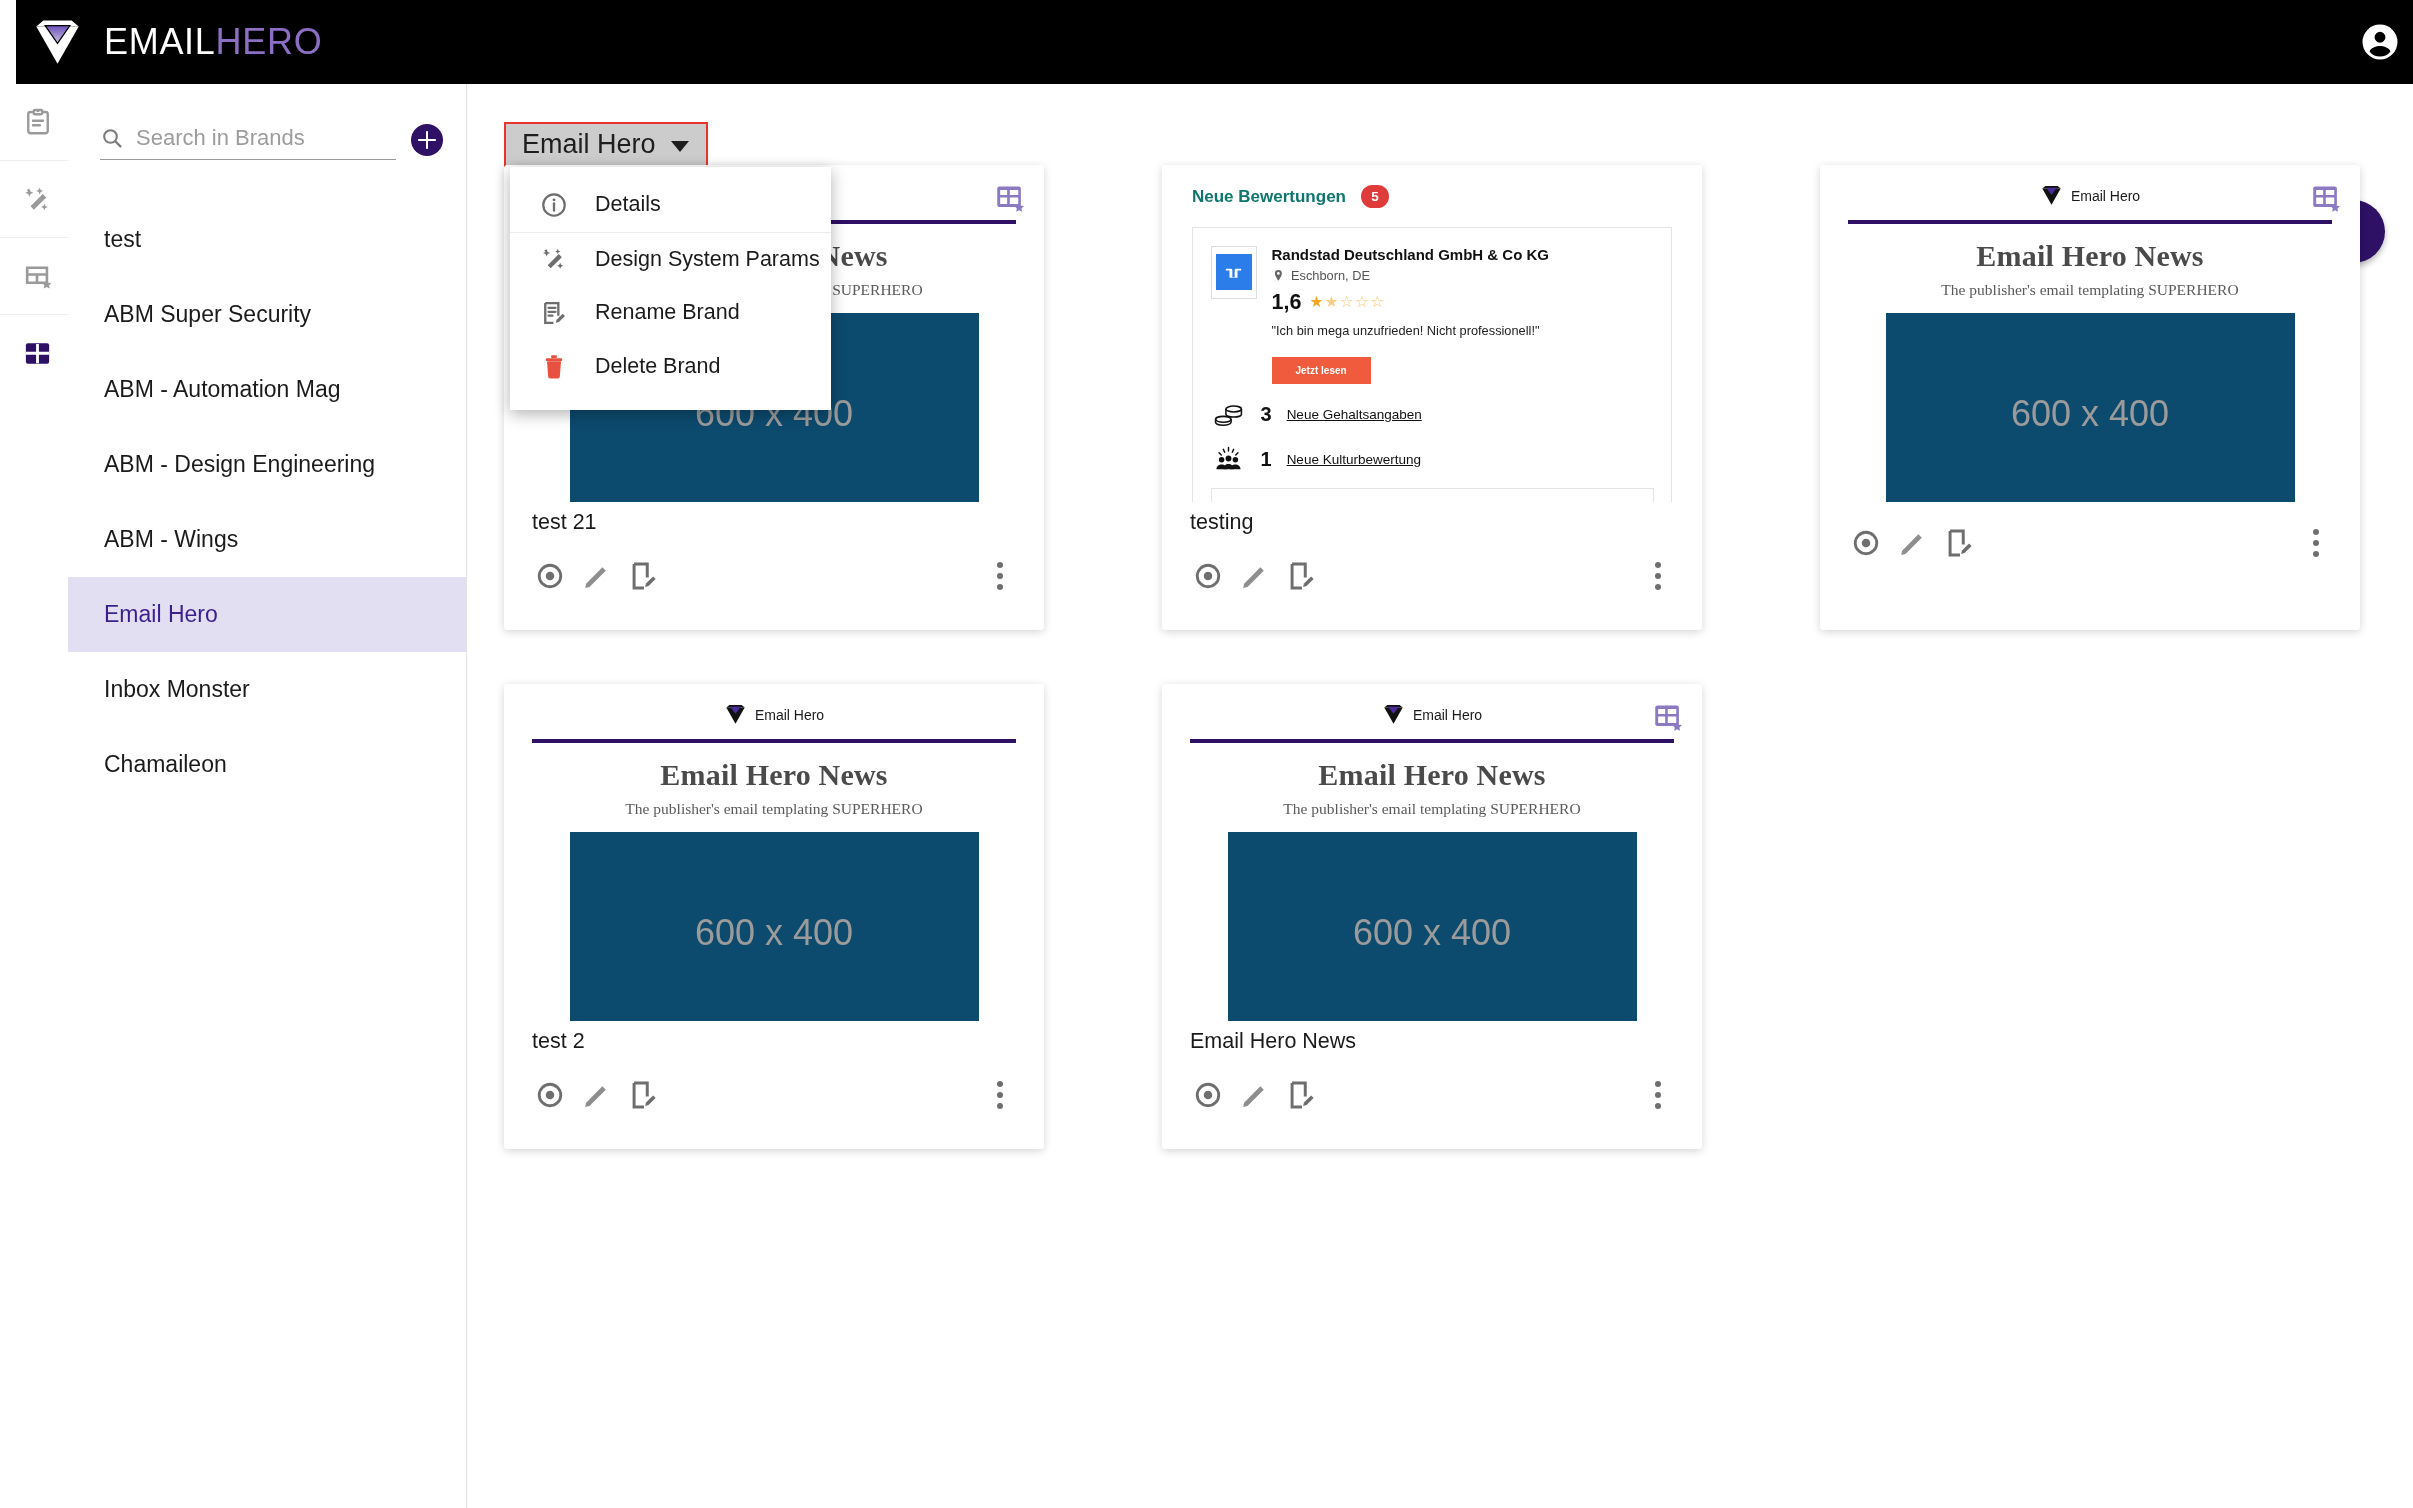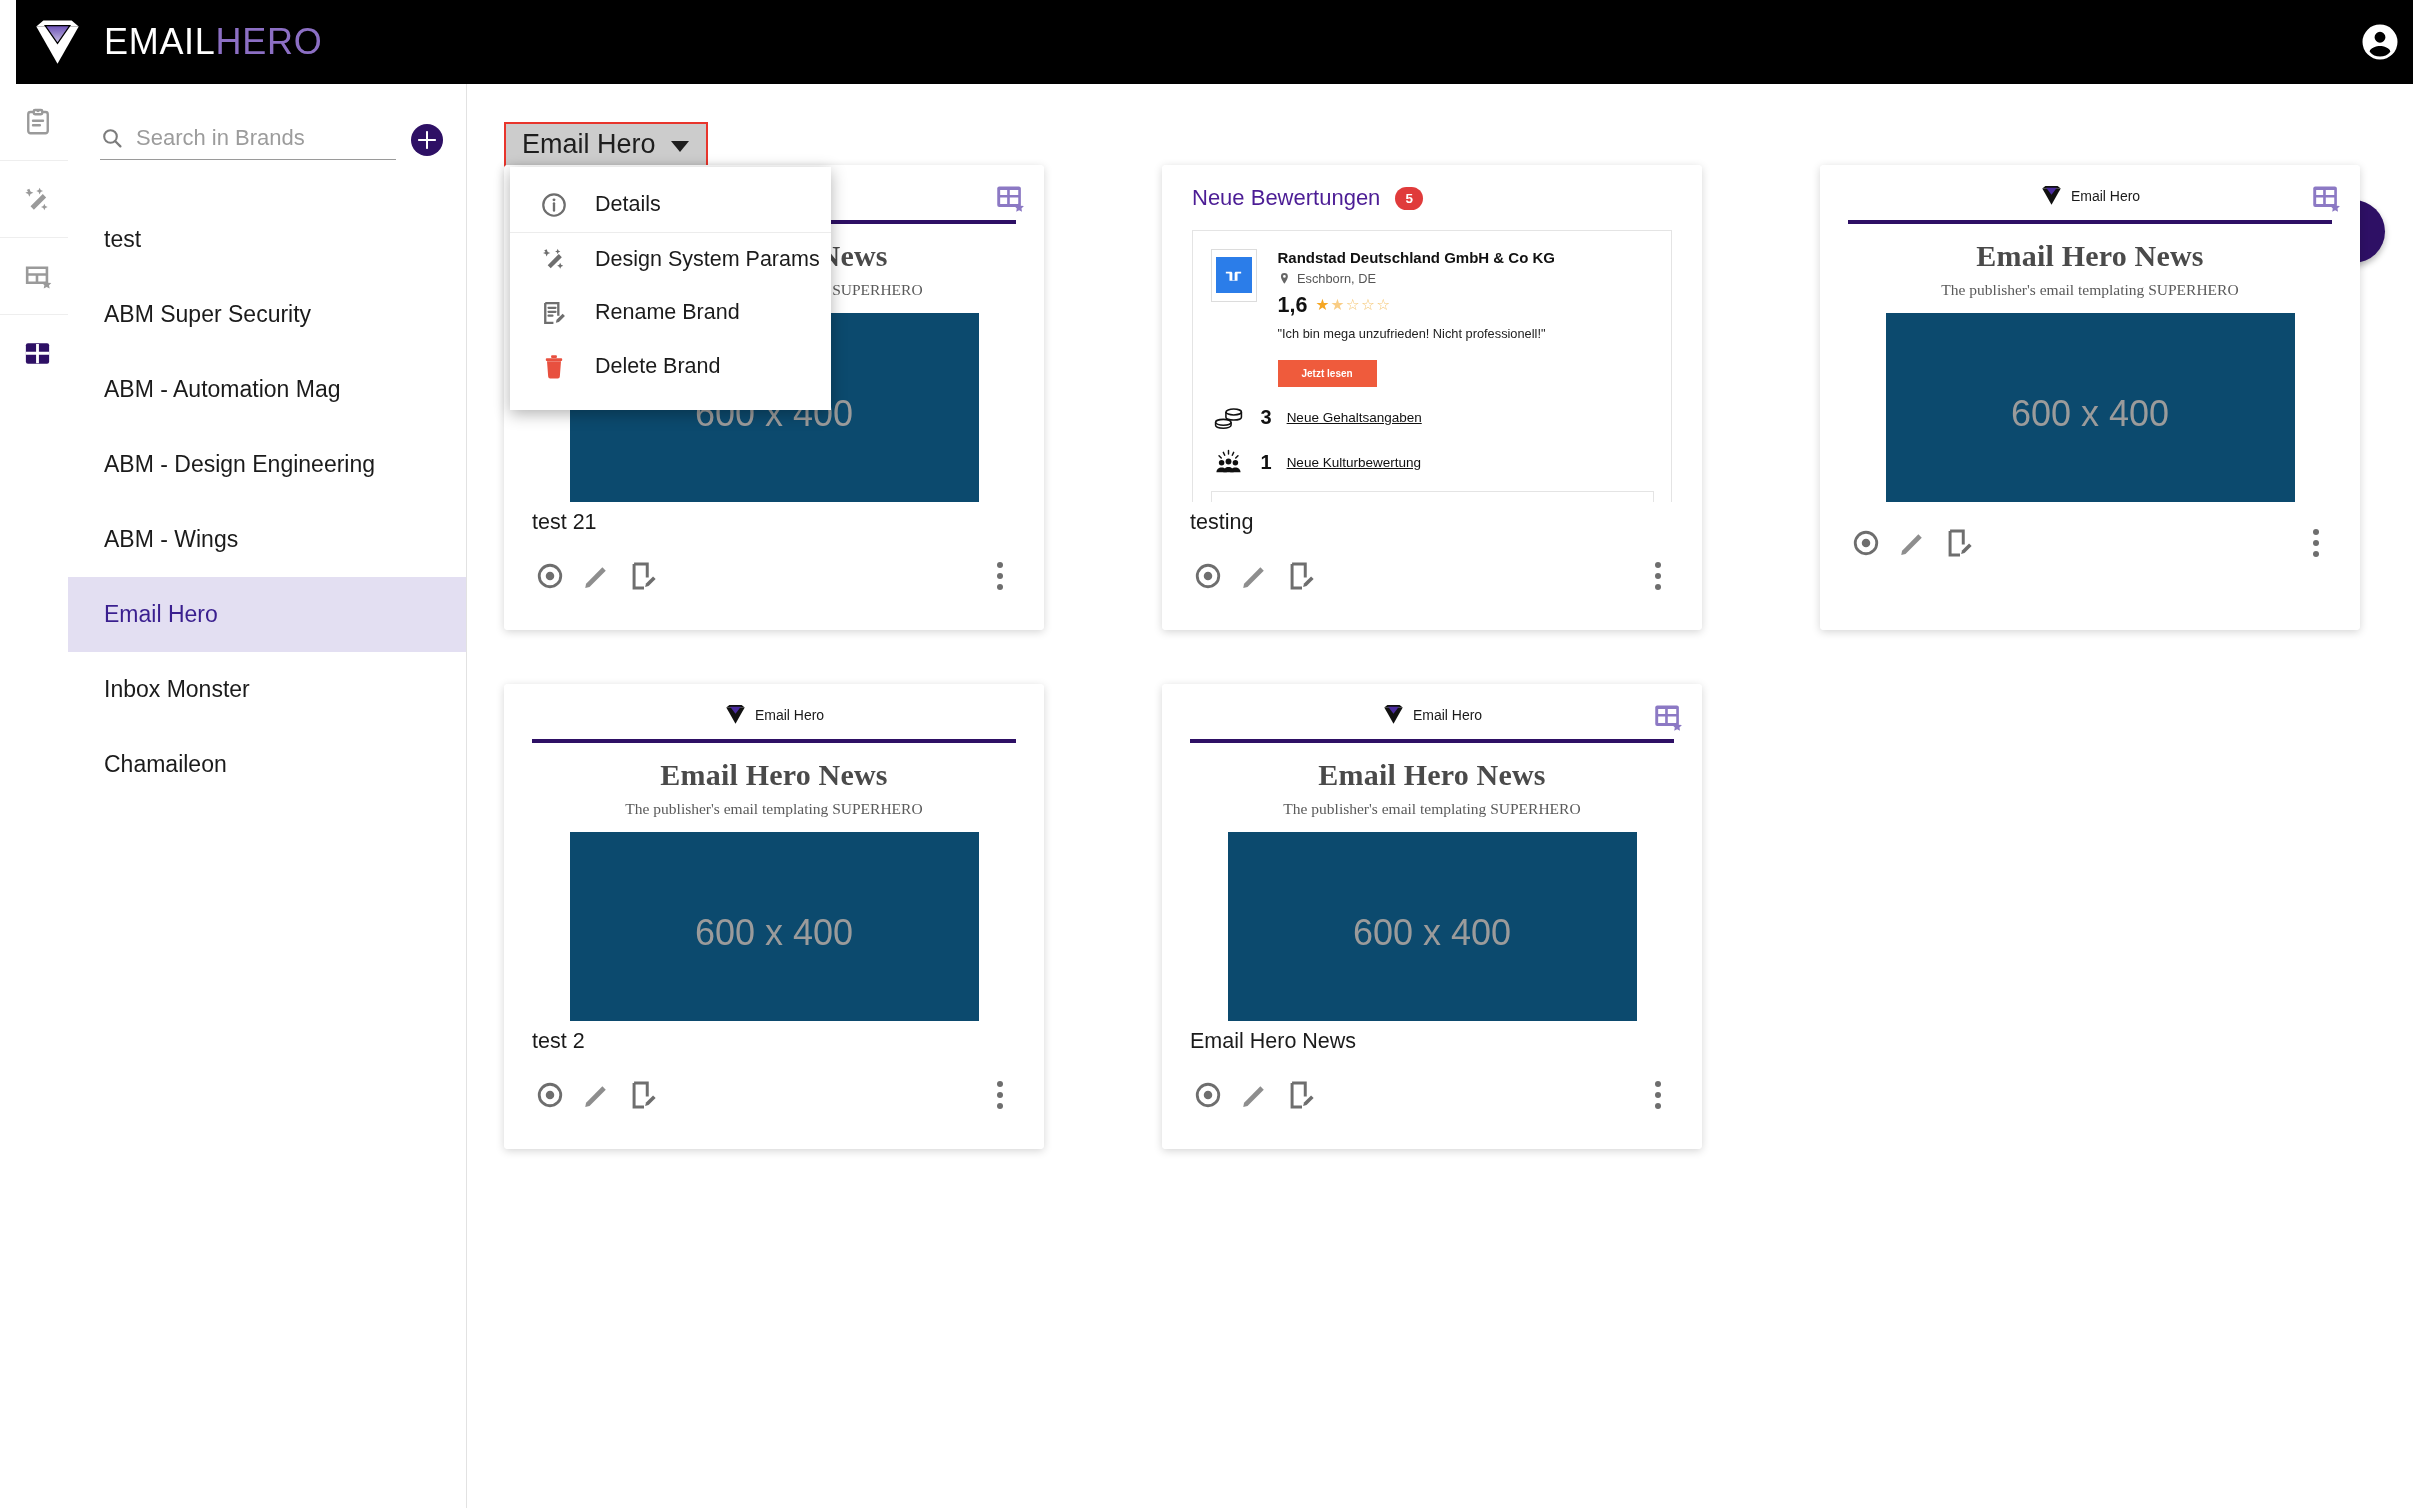--- a/index.html
+++ b/index.html
@@ -208,32 +208,32 @@
     margin: 13.5px auto 0 auto;
     width: 409px; height: 202px;
     background: #0c4a6e;
     display: flex; align-items: center; justify-content: center;
     font-size: 36px; color: #9b9b9b; font-weight: 400;
   }
 
   
   .rev { padding: 20px 30px 0 30px; }
   .rev-head { display: flex; align-items: center; gap: 15px; }
-  .rev-head-title { font-size: 22px; font-weight: 400; color: #4c1d95; }
+  .rev-head-title { font-size: 17px; font-weight: 700; color: #0f766e; }
   .rev-badge {
     min-width: 28px; height: 23px; padding: 0 8px;
     border-radius: 11.4px; background: #e03b3b; color: #fff;
     font-size: 13.5px; font-weight: 700;
     display: flex; align-items: center; justify-content: center;
   }
   .rev-box {
     margin-top: 19px; border: 1.3px solid #e4e4e4;
     padding: 17.5px 17.5px 17.5px 17.5px;
   }
-  .rev-top { display: flex; gap: 21px; }
+  .rev-top { display: flex; gap: 15px; }
   .rev-logo {
     flex: none; width: 46px; height: 53px; border: 1.3px solid #dcdcdc;
     display: flex; align-items: center; justify-content: center;
   }
   .rev-logo-inner {
     width: 36px; height: 36px; background: #2b7de9;
     display: flex; align-items: center; justify-content: center;
   }
   .rev-co { font-size: 15px; font-weight: 700; color: #111; }
   .rev-loc { display: flex; align-items: center; gap: 6.7px; margin-top: 5.4px; font-size: 12.8px; color: #555; }

